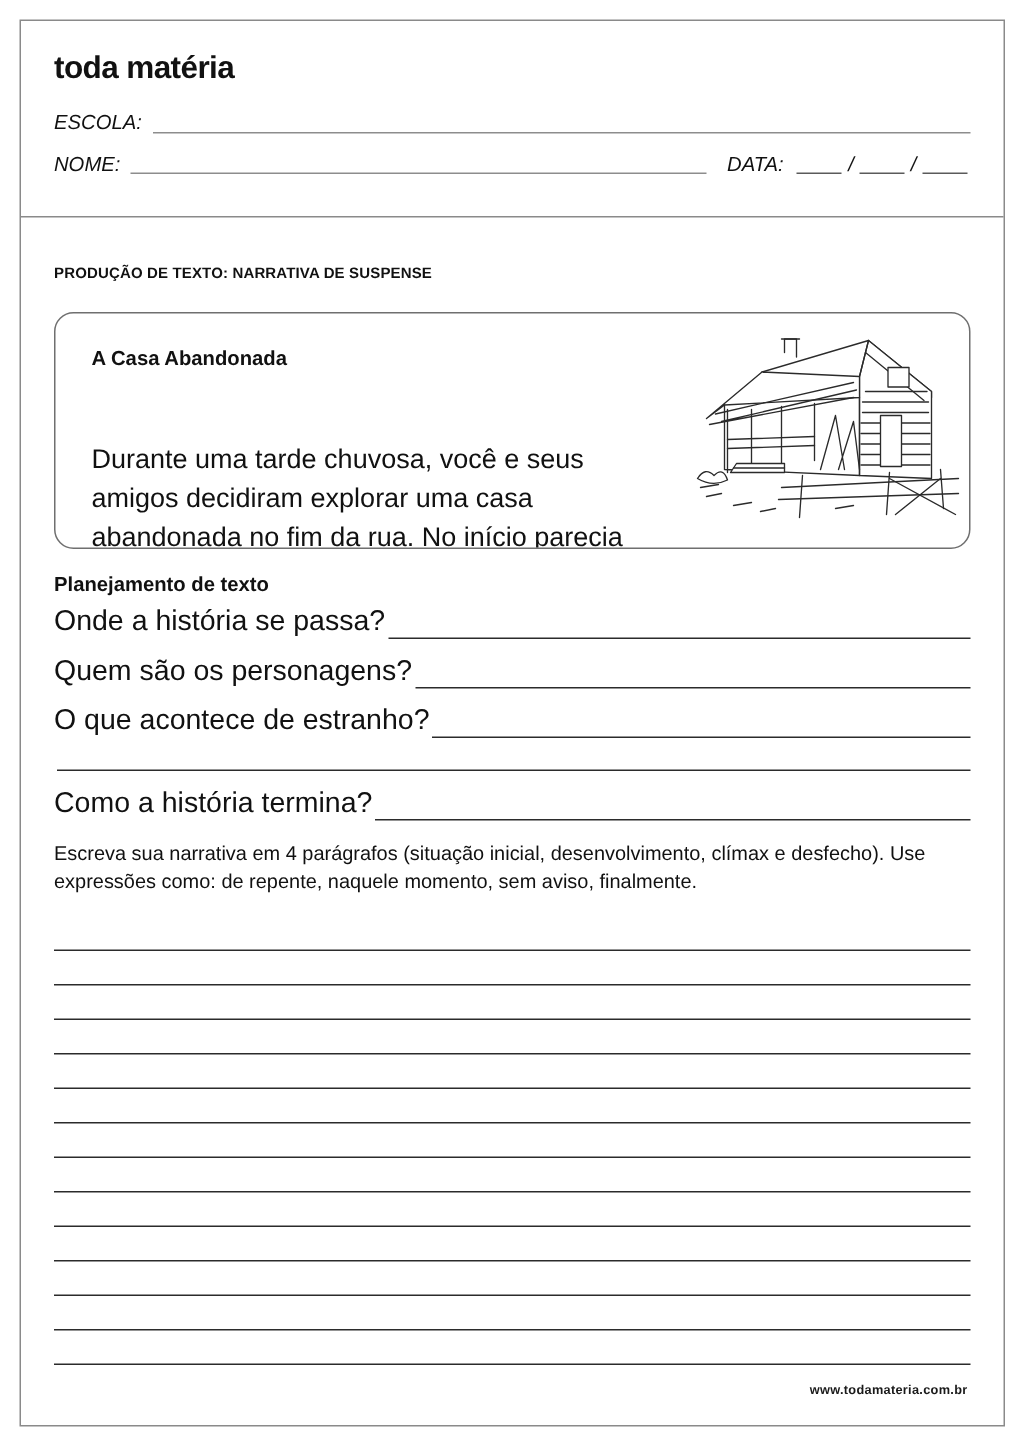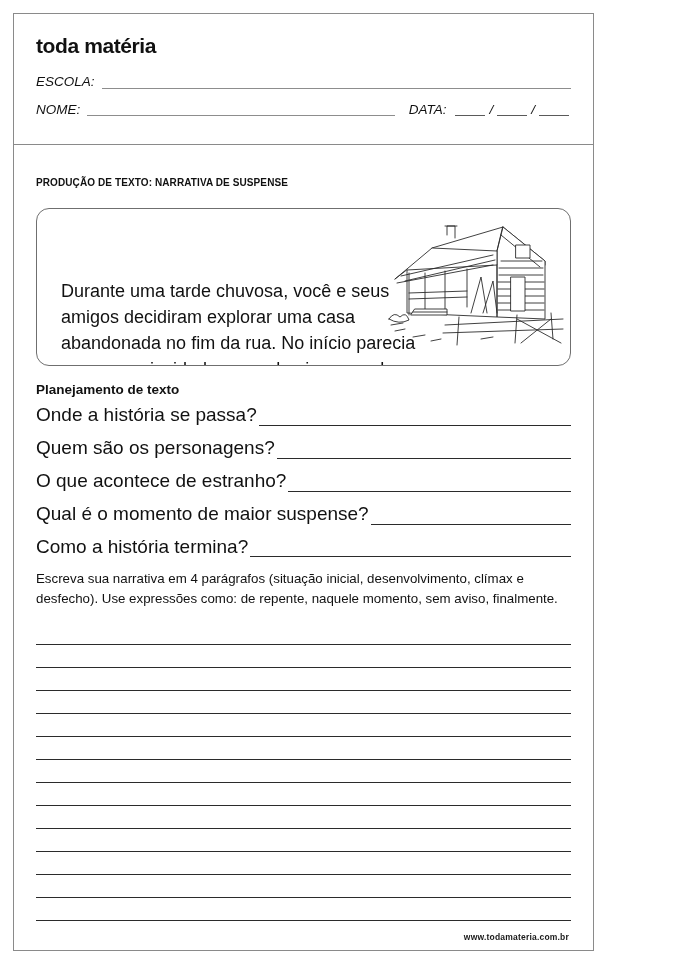--- a/index.html
+++ b/index.html
@@ -12,21 +12,21 @@
     height: 967px;
     font-family: "Liberation Sans", sans-serif;
     color: #111111;
     overflow: hidden;
   }
 
   .page {
     position: absolute;
     left: 13px;
     top: 13px;
-    width: 581px;
+    width: 657px;
     height: 938px;
     border: 1px solid #8a8a8a;
     box-sizing: border-box;
     background: #ffffff;
   }
 
   
   .header {
     border-bottom: 1px solid #8a8a8a;
     height: 131px;
@@ -193,20 +193,21 @@
         <span class="date-slot"></span>
       </span>
     </div>
   </div>
 
   <div class="body">
 
     <div class="title">PRODUÇÃO DE TEXTO: NARRATIVA DE SUSPENSE</div>
 
     <div class="prompt-box">
+      <div class="prompt-title">A Casa Abandonada</div>
       <div class="prompt-text">Durante uma tarde chuvosa, você e seus amigos decidiram explorar uma casa abandonada no fim da rua. No início parecia apenas curiosidade, mas algo inesperado aconteceu...</div>
 
       <svg class="house-art" viewBox="0 0 185 125">
         <g fill="none" stroke="#2b2b2b" stroke-width="0.9" stroke-linejoin="round" stroke-linecap="round">
 
           <path d="M62 14 L62 5 L70 5 L70 17" fill="#ffffff"></path>
           <path d="M60 5 L72 5"></path>
 
           <path d="M47 27 L118 6 L160 40 L160 44" fill="#ffffff"></path>
 
@@ -255,21 +256,20 @@
       </div>
       <div class="q-row">
         <span class="q-label">Quem são os personagens?</span>
         <span class="q-rule"></span>
       </div>
       <div class="q-row">
         <span class="q-label">O que acontece de estranho?</span>
         <span class="q-rule"></span>
       </div>
       <div class="q-row">
-        <span class="q-label">Qual é o momento de maior suspense?</span>
         <span class="q-rule"></span>
       </div>
       <div class="q-row">
         <span class="q-label">Como a história termina?</span>
         <span class="q-rule"></span>
       </div>
     </div>
 
     <div class="instruction">Escreva sua narrativa em 4 parágrafos (situação inicial, desenvolvimento, clímax e desfecho). Use expressões como: de repente, naquele momento, sem aviso, finalmente.</div>
 

